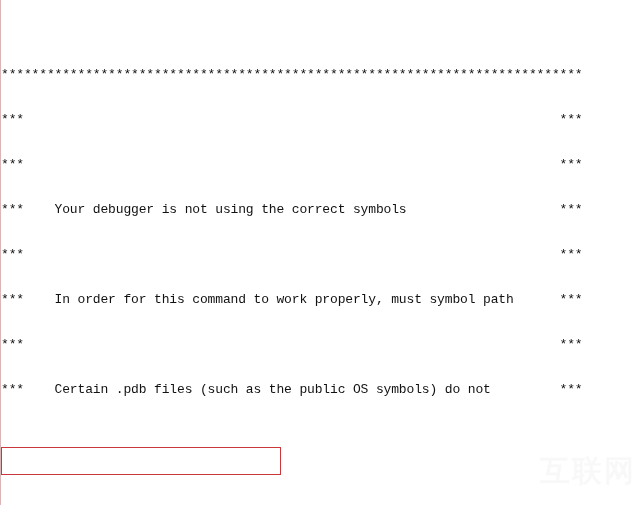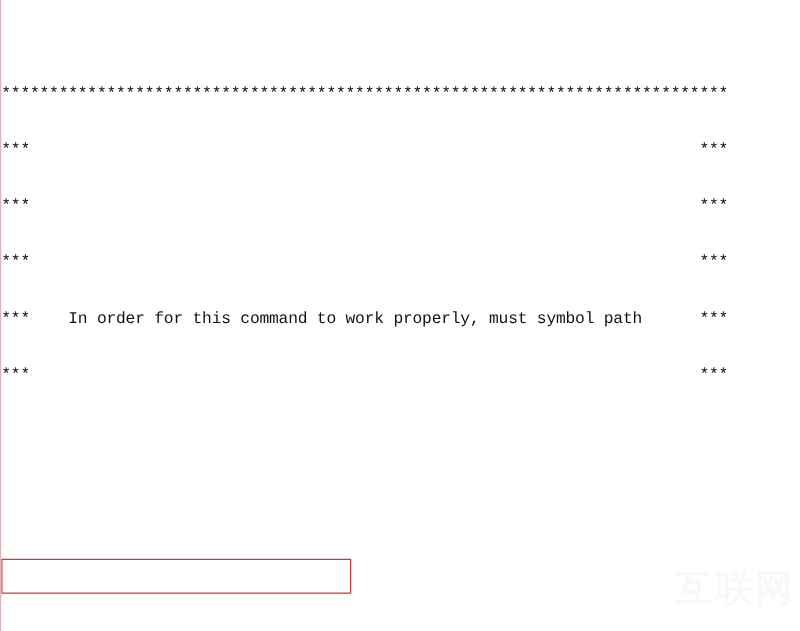--- a/index.html
+++ b/index.html
@@ -99,23 +99,25 @@
   <div class="top-clip">
     
   </div>
 
   <div class="screen-text">
 
     
     <div class="line">****************************************************************************</div>
     <div class="line">***                                                                      ***</div>
     <div class="line">***                                                                      ***</div>
+    <div class="line">***    Your debugger is not using the correct symbols                    ***</div>
     <div class="line">***                                                                      ***</div>
     <div class="line">***    In order for this command to work properly, must symbol path      ***</div>
     <div class="line">***                                                                      ***</div>
+    <div class="line">***    Certain .pdb files (such as the public OS symbols) do not         ***</div>
     
     
     
     
     
     
 
     
     
     

